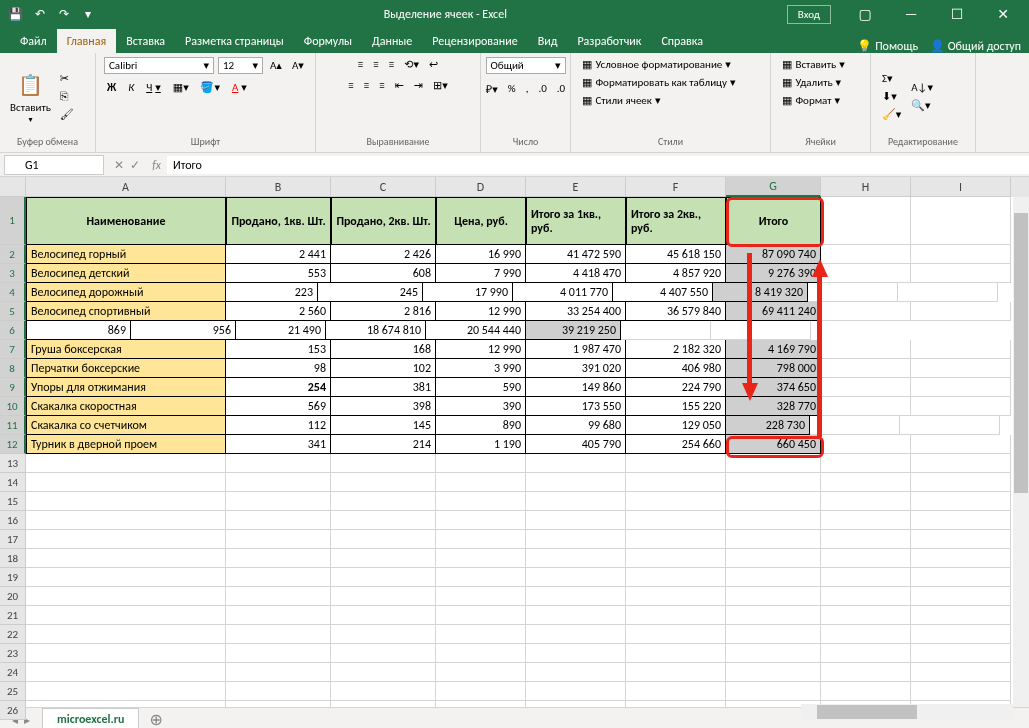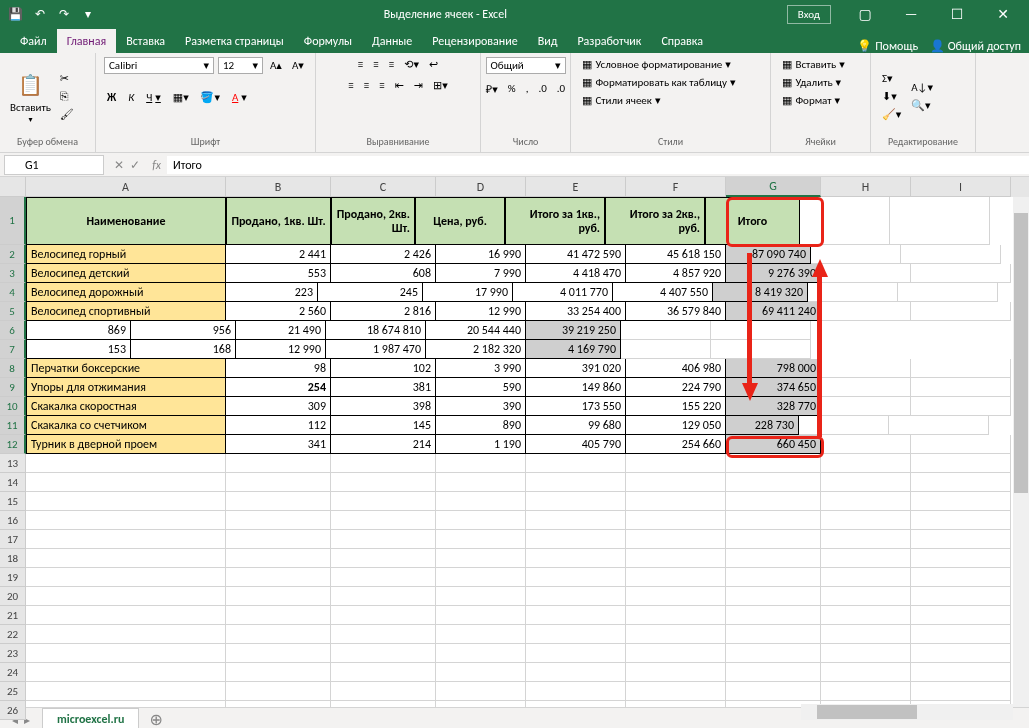--- a/index.html
+++ b/index.html
@@ -6,21 +6,21 @@
 body { background: #fff; overflow: hidden; width: 1029px; height: 728px; }
 .titlebar { background: #217346; height: 28px; display: flex; align-items: center; color: #fff; font-size: 12px; }
 .qat { display: flex; gap: 8px; padding: 0 8px; align-items: center; }
 .qat-icon { width: 16px; height: 16px; display: flex; align-items: center; justify-content: center; cursor: pointer; }
 .titlebar-center { flex: 1; text-align: center; }
 .titlebar-right { display: flex; align-items: center; gap: 2px; padding-right: 4px; }
 .signin { border: 1px solid rgba(255,255,255,0.5); padding: 2px 10px; font-size: 11px; margin-right: 10px; }
 .winbtn { width: 44px; height: 28px; display: flex; align-items: center; justify-content: center; font-size: 14px; cursor: pointer; }
 .ribbon-tabs { background: #217346; height: 25px; display: flex; align-items: flex-end; padding-left: 10px; color: #fff; font-size: 12px; }
 .rtab { padding: 5px 10px; cursor: pointer; }
-.rtab.active { background: #f3f2f1; color: #701a75; }
+.rtab.active { background: #f3f2f1; color: #a16207; }
 .ribbon-right { margin-left: auto; display: flex; align-items: center; padding-right: 8px; gap: 12px; }
 .ribbon { background: #f3f2f1; height: 100px; display: flex; border-bottom: 1px solid #d4d4d4; position: relative; }
 .rgroup { border-right: 1px solid #d4d4d4; padding: 4px 8px 2px; display: flex; flex-direction: column; justify-content: space-between; }
 .rgroup-label { text-align: center; font-size: 10px; color: #666; padding-bottom: 2px; }
 .rgroup-body { flex: 1; display: flex; align-items: center; gap: 4px; }
 .rbtn { display: flex; flex-direction: column; align-items: center; font-size: 11px; cursor: pointer; padding: 2px; }
 .rbtn-icon { width: 32px; height: 32px; display: flex; align-items: center; justify-content: center; font-size: 20px; }
 .rsmall { display: flex; align-items: center; gap: 3px; font-size: 11px; cursor: pointer; padding: 1px 3px; }
 .rcol { display: flex; flex-direction: column; gap: 3px; }
 .combo { background: #fff; border: 1px solid #ababab; font-size: 11px; padding: 1px 4px; display: flex; align-items: center; justify-content: space-between; }
@@ -33,21 +33,21 @@
 .corner { width: 26px; height: 20px; background: #e6e6e6; border-right: 1px solid #ccc; border-bottom: 1px solid #ccc; }
 .colhdrs { display: flex; background: #e6e6e6; height: 20px; }
 .colhdr { border-right: 1px solid #ccc; border-bottom: 1px solid #ccc; text-align: center; font-size: 12px; color: #444; display: flex; align-items: center; justify-content: center; }
 .colhdr.sel { background: #d2d2d2; color: #217346; border-bottom: 2px solid #217346; }
 .rowhdr { width: 26px; height: 19px; border-right: 1px solid #ccc; border-bottom: 1px solid #ccc; text-align: center; font-size: 11px; color: #444; display: flex; align-items: center; justify-content: center; background: #e6e6e6; }
 .rowhdr.sel { background: #d2d2d2; color: #217346; border-right: 2px solid #217346; }
 .cells { position: relative; }
 .row { display: flex; height: 19px; }
 .row.hdr { height: 48px; }
 .cell { border-right: 1px solid #d4d4d4; border-bottom: 1px solid #d4d4d4; font-size: 12px; padding: 1px 4px; overflow: hidden; display: flex; align-items: center; }
-.row.hdr .cell { background: #c5e0b3; font-weight: bold; justify-content: center; text-align: right; border: 1px solid #000; }
+.row.hdr .cell { background: #c5e0b3; font-weight: bold; justify-content: center; text-align: left; border: 1px solid #000; }
 .datarow .cell { border: 1px solid #000; border-top: none; border-left: none; }
 .datarow .cell:first-child { border-left: 1px solid #000; }
 .cell.name { background: #ffe598; justify-content: flex-start; }
 .cell.num { justify-content: flex-end; }
 .cell.sel { background: #cfcfcf; }
 .emptyrow .cell { border: none; border-right: 1px solid #d4d4d4; border-bottom: 1px solid #d4d4d4; background: #fff; }
 .sel-box { position: absolute; border: 3px solid #e92418; border-radius: 6px; pointer-events: none; }
 .arrow { position: absolute; pointer-events: none; }
 .arrow-down { width: 0; height: 0; border-left: 8px solid transparent; border-right: 8px solid transparent; border-top: 18px solid #e92418; }
 .arrow-up { width: 0; height: 0; border-left: 8px solid transparent; border-right: 8px solid transparent; border-bottom: 18px solid #e92418; }
@@ -108,21 +108,21 @@
       </div>
       <div class="rcol">
         <span class="rsmall">✂</span>
         <span class="rsmall">⎘</span>
         <span class="rsmall">🖌</span>
       </div>
     </div>
     <div class="rgroup-label">Буфер обмена</div>
   </div>
   <div class="rgroup" style="width:220px">
-    <div class="rgroup-body" style="flex-direction:column;align-items:flex-start;gap:16px;width:100%">
+    <div class="rgroup-body" style="flex-direction:column;align-items:flex-start;gap:6px;width:100%">
       <div style="display:flex;gap:4px;width:100%">
         <div class="combo" style="width:110px">
             <span>Calibri</span>
             <span>▾</span>
           </div>
         <div class="combo" style="width:45px">
             <span>12</span>
             <span>▾</span>
           </div>
         <span class="rsmall">A▴</span>
@@ -258,36 +258,36 @@
         <div class="colhdr" style="width: 100px;">E</div>
         <div class="colhdr" style="width: 100px;">F</div>
         <div class="colhdr sel" style="width: 95px;">G</div>
         <div class="colhdr" style="width: 90px;">H</div>
         <div class="colhdr" style="width: 100px;">I</div>
       </div>
     <div class="cells" id="cells">
         <div class="row hdr">
           <div class="cell" style="width: 200px;">Наименование</div>
           <div class="cell" style="width: 105px;">Продано, 1кв. Шт.</div>
-          <div class="cell" style="width: 84px;">Продано, 2кв. Шт.</div>
+          <div class="cell" style="width: 105px;">Продано, 2кв. Шт.</div>
           <div class="cell" style="width: 90px;">Цена, руб.</div>
           <div class="cell" style="width: 100px;">Итого за 1кв., руб.</div>
           <div class="cell" style="width: 100px;">Итого за 2кв., руб.</div>
           <div class="cell sel" style="width: 95px;">Итого</div>
           <div class="cell" style="width: 90px; background: rgb(255, 255, 255); border-top: none; border-right: 1px solid rgb(212, 212, 212); border-bottom: 1px solid rgb(212, 212, 212); border-left: none; border-image: initial;"></div>
           <div class="cell" style="width: 100px; background: rgb(255, 255, 255); border-top: none; border-right: 1px solid rgb(212, 212, 212); border-bottom: 1px solid rgb(212, 212, 212); border-left: none; border-image: initial;"></div>
         </div>
         <div class="row datarow">
           <div class="cell name" style="width: 200px;">Велосипед горный</div>
           <div class="cell num" style="width: 105px;">2 441</div>
           <div class="cell num" style="width: 105px;">2 426</div>
           <div class="cell num" style="width: 90px;">16 990</div>
           <div class="cell num" style="width: 100px;">41 472 590</div>
           <div class="cell num" style="width: 100px;">45 618 150</div>
-          <div class="cell num sel" style="width: 85px;">87 090 740</div>
+          <div class="cell num sel" style="width: 95px;">87 090 740</div>
           <div class="cell" style="width: 90px; background: rgb(255, 255, 255); border-top: none; border-right: 1px solid rgb(212, 212, 212); border-bottom: 1px solid rgb(212, 212, 212); border-left: none; border-image: initial;"></div>
           <div class="cell" style="width: 100px; background: rgb(255, 255, 255); border-top: none; border-right: 1px solid rgb(212, 212, 212); border-bottom: 1px solid rgb(212, 212, 212); border-left: none; border-image: initial;"></div>
         </div>
         <div class="row datarow">
           <div class="cell name" style="width: 200px;">Велосипед детский</div>
           <div class="cell num" style="width: 105px;">553</div>
           <div class="cell num" style="width: 105px;">608</div>
           <div class="cell num" style="width: 90px;">7 990</div>
           <div class="cell num" style="width: 100px;">4 418 470</div>
           <div class="cell num" style="width: 100px;">4 857 920</div>
@@ -321,20 +321,21 @@
           <div class="cell num" style="width: 105px;">869</div>
           <div class="cell num" style="width: 105px;">956</div>
           <div class="cell num" style="width: 90px;">21 490</div>
           <div class="cell num" style="width: 100px;">18 674 810</div>
           <div class="cell num" style="width: 100px;">20 544 440</div>
           <div class="cell num sel" style="width: 95px;">39 219 250</div>
           <div class="cell" style="width: 90px; background: rgb(255, 255, 255); border-top: none; border-right: 1px solid rgb(212, 212, 212); border-bottom: 1px solid rgb(212, 212, 212); border-left: none; border-image: initial;"></div>
           <div class="cell" style="width: 100px; background: rgb(255, 255, 255); border-top: none; border-right: 1px solid rgb(212, 212, 212); border-bottom: 1px solid rgb(212, 212, 212); border-left: none; border-image: initial;"></div>
         </div>
         <div class="row datarow">
+          <div class="cell name" style="width: 200px;">Груша боксерская</div>
           <div class="cell num" style="width: 105px;">153</div>
           <div class="cell num" style="width: 105px;">168</div>
           <div class="cell num" style="width: 90px;">12 990</div>
           <div class="cell num" style="width: 100px;">1 987 470</div>
           <div class="cell num" style="width: 100px;">2 182 320</div>
           <div class="cell num sel" style="width: 95px;">4 169 790</div>
           <div class="cell" style="width: 90px; background: rgb(255, 255, 255); border-top: none; border-right: 1px solid rgb(212, 212, 212); border-bottom: 1px solid rgb(212, 212, 212); border-left: none; border-image: initial;"></div>
           <div class="cell" style="width: 100px; background: rgb(255, 255, 255); border-top: none; border-right: 1px solid rgb(212, 212, 212); border-bottom: 1px solid rgb(212, 212, 212); border-left: none; border-image: initial;"></div>
         </div>
         <div class="row datarow">
@@ -354,37 +355,37 @@
           <div class="cell num" style="width: 105px;">381</div>
           <div class="cell num" style="width: 90px;">590</div>
           <div class="cell num" style="width: 100px;">149 860</div>
           <div class="cell num" style="width: 100px;">224 790</div>
           <div class="cell num sel" style="width: 95px;">374 650</div>
           <div class="cell" style="width: 90px; background: rgb(255, 255, 255); border-top: none; border-right: 1px solid rgb(212, 212, 212); border-bottom: 1px solid rgb(212, 212, 212); border-left: none; border-image: initial;"></div>
           <div class="cell" style="width: 100px; background: rgb(255, 255, 255); border-top: none; border-right: 1px solid rgb(212, 212, 212); border-bottom: 1px solid rgb(212, 212, 212); border-left: none; border-image: initial;"></div>
         </div>
         <div class="row datarow">
           <div class="cell name" style="width: 200px;">Скакалка скоростная</div>
-          <div class="cell num" style="width: 105px;">309</div>
+          <div class="cell num" style="width: 105px;">569</div>
           <div class="cell num" style="width: 105px;">398</div>
           <div class="cell num" style="width: 90px;">390</div>
           <div class="cell num" style="width: 100px;">173 550</div>
           <div class="cell num" style="width: 100px;">155 220</div>
           <div class="cell num sel" style="width: 95px;">328 770</div>
           <div class="cell" style="width: 90px; background: rgb(255, 255, 255); border-top: none; border-right: 1px solid rgb(212, 212, 212); border-bottom: 1px solid rgb(212, 212, 212); border-left: none; border-image: initial;"></div>
           <div class="cell" style="width: 100px; background: rgb(255, 255, 255); border-top: none; border-right: 1px solid rgb(212, 212, 212); border-bottom: 1px solid rgb(212, 212, 212); border-left: none; border-image: initial;"></div>
         </div>
         <div class="row datarow">
           <div class="cell name" style="width: 200px;">Скакалка со счетчиком</div>
           <div class="cell num" style="width: 105px;">112</div>
           <div class="cell num" style="width: 105px;">145</div>
           <div class="cell num" style="width: 90px;">890</div>
           <div class="cell num" style="width: 100px;">99 680</div>
           <div class="cell num" style="width: 100px;">129 050</div>
-          <div class="cell num sel" style="width: 73px;">228 730</div>
+          <div class="cell num sel" style="width: 84px;">228 730</div>
           <div class="cell" style="width: 90px; background: rgb(255, 255, 255); border-top: none; border-right: 1px solid rgb(212, 212, 212); border-bottom: 1px solid rgb(212, 212, 212); border-left: none; border-image: initial;"></div>
           <div class="cell" style="width: 100px; background: rgb(255, 255, 255); border-top: none; border-right: 1px solid rgb(212, 212, 212); border-bottom: 1px solid rgb(212, 212, 212); border-left: none; border-image: initial;"></div>
         </div>
         <div class="row datarow">
           <div class="cell name" style="width: 200px;">Турник в дверной проем</div>
           <div class="cell num" style="width: 105px;">341</div>
           <div class="cell num" style="width: 105px;">214</div>
           <div class="cell num" style="width: 90px;">1 190</div>
           <div class="cell num" style="width: 100px;">405 790</div>
           <div class="cell num" style="width: 100px;">254 660</div>

